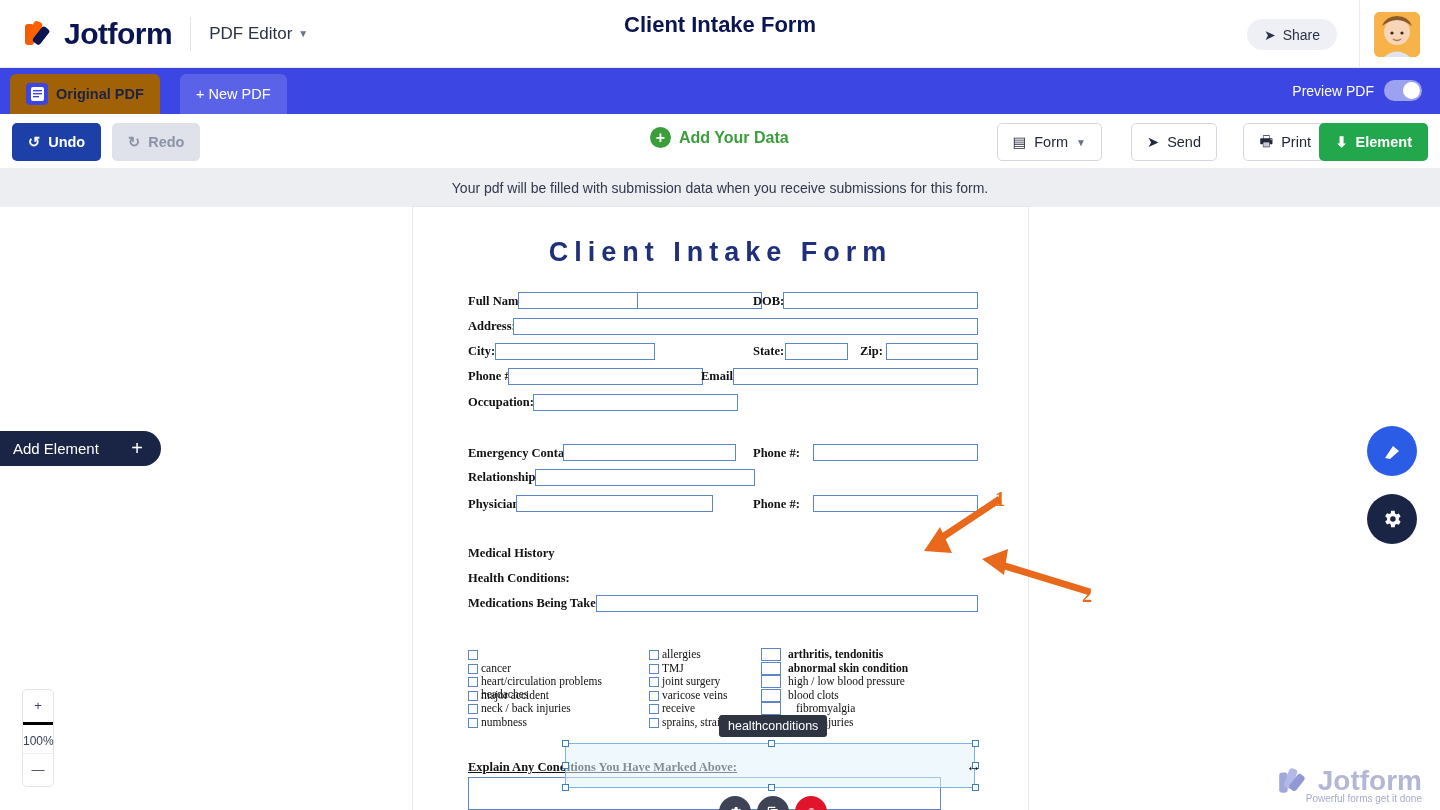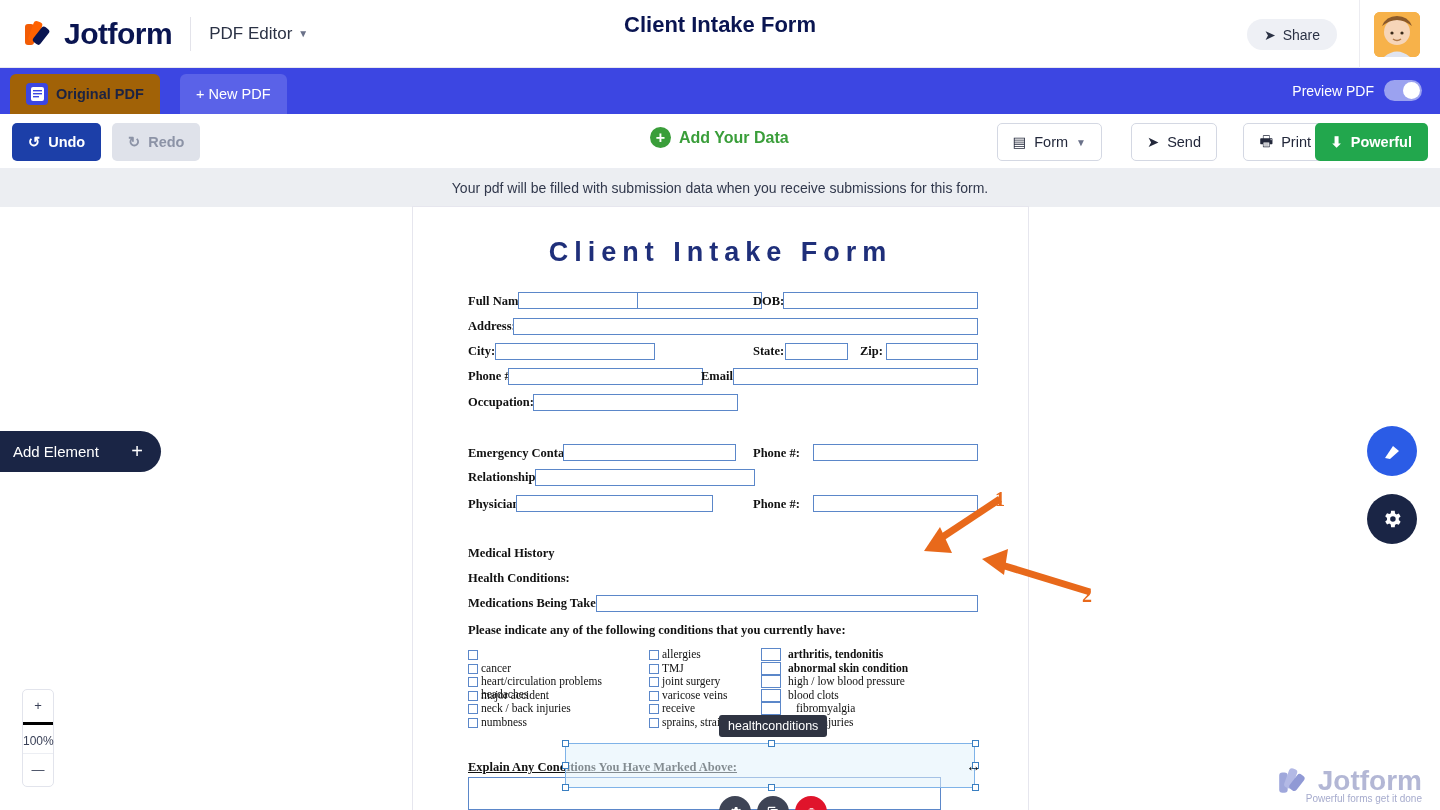--- a/index.html
+++ b/index.html
@@ -106,21 +106,21 @@
   }
   .pdf-title{
     position:absolute; left:0; top:30px; width:615px; text-align:center;
     font-size:27px; font-weight:bold; color:#1f2f7a; letter-spacing:6px;
   }
 
   .lbl{ position:absolute; font-family:"Liberation Serif", serif; font-weight:bold; font-size:12.5px; color:#111; }
   .fld{ position:absolute; border:1px solid #5b87c9; background:#fff; height:17px; }
 
   .add-element{
-    position:absolute; left:0; top:224px; width:161px; height:41px;
+    position:absolute; left:0; top:224px; width:161px; height:35px;
     background:#1a2545; color:#fff; border-radius:0 22px 22px 0;
     display:flex; align-items:center; font-size:15px; cursor:pointer;
   }
   .add-element span.t{ margin-left:13px; }
   .add-element .p{
     position:absolute; right:13px; width:22px; height:22px; display:flex;
     align-items:center; justify-content:center; font-size:20px;
   }
 
   .fab{
@@ -257,21 +257,21 @@
   <div class="btn btn-send">
     <span>➤</span>
     <span>Send</span>
   </div>
   <div class="btn btn-print">
     <span>🖶</span>
     <span>Print</span>
   </div>
   <div class="btn btn-download">
     <span>⬇</span>
-    <span>Powerful</span>
+    <span>Element</span>
   </div>
 </div>
 
 <div class="infostrip">Your pdf will be filled with submission data when you receive submissions for this form.</div>
 
 <div class="canvas-area">
 
   <div class="add-element">
     <span class="t">Add Element</span>
     <span class="p">+</span>
@@ -333,21 +333,20 @@
     <span class="fld" style="left:103px; top:288px; width:197px;"></span>
     <span class="lbl" style="left:340px; top:290px;">Phone #:</span>
     <span class="fld" style="left:400px; top:288px; width:165px;"></span>
 
     <span class="lbl" style="left:55px; top:339px;">Medical History</span>
     <span class="lbl" style="left:55px; top:364px;">Health Conditions:</span>
 
     <span class="lbl" style="left:55px; top:389px;">Medications Being Taken:</span>
     <span class="fld" style="left:183px; top:388px; width:382px;"></span>
 
-    <span class="lbl" style="left:55px; top:416px;">Please indicate any of the following conditions that you currently have:</span>
 
     <span class="chk" style="left:55px; top:443px;"></span>
     <span class="chk" style="left:55px; top:457px;"></span>
     <span class="chk" style="left:55px; top:470px;"></span>
     <span class="chk" style="left:55px; top:484px;"></span>
     <span class="chk" style="left:55px; top:497px;"></span>
     <span class="chk" style="left:55px; top:511px;"></span>
 
     <span class="cond" style="left:68px; top:441px;margin-top:40px;">headaches</span>
     <span class="cond" style="left:68px; top:455px;">cancer</span>

